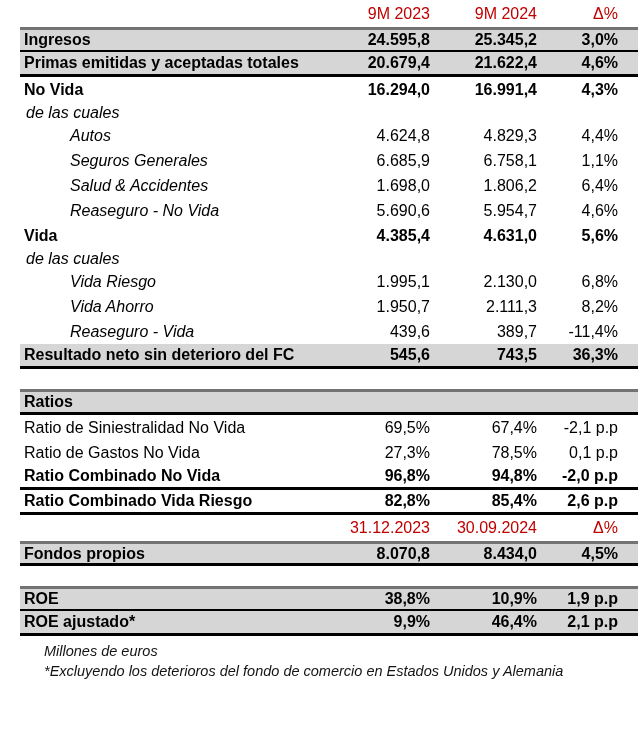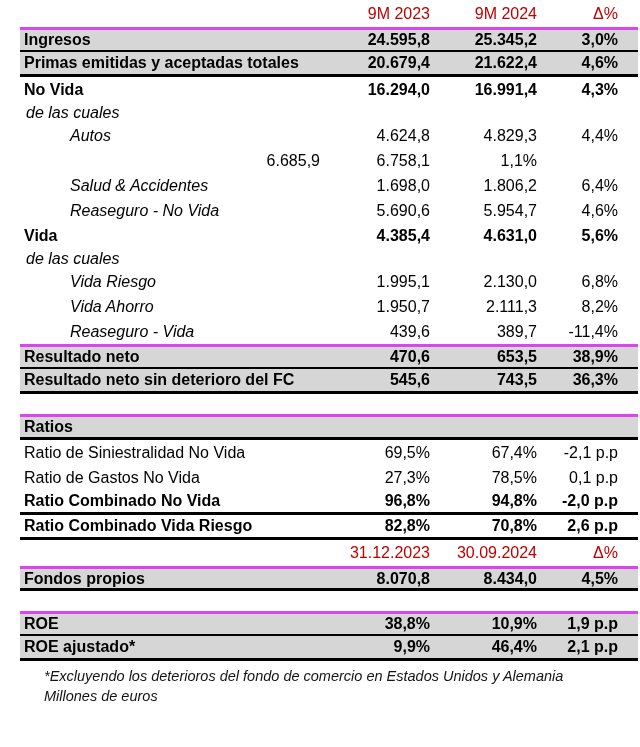--- a/index.html
+++ b/index.html
@@ -22,21 +22,21 @@
   .h-hdr { height: 26px; }
   .h-sm  { height: 20px; }
 
   .lbl { padding-left: 4px; white-space: nowrap; overflow: hidden; }
   .num { text-align: right; white-space: nowrap; }
 
   .gray { background: #d6d6d6; }
   .b    { font-weight: bold; }
   .red  { color: #c00000; }
 
-  .bt3 { border-top: 3px solid #d946ef; }
+  .bt3 { border-top: 3px solid #737373; }
   .bb3 { border-bottom: 3px solid #000; }
   .bb2 { border-bottom: 2px solid #000; }
 
   .sub .lbl    { font-style: italic; padding-left: 50px; }
   .cuales .lbl { font-style: italic; font-size: 16px; padding-left: 6px; }
 
   .gap { height: 20px; }
 
   .foot {
     font-style: italic; font-size: 14.5px; line-height: 20px;
@@ -82,20 +82,21 @@
     <div class="num"></div>
     <div class="num"></div>
   </div>
   <div class="row sub">
     <div class="lbl">Autos</div>
     <div class="num">4.624,8</div>
     <div class="num">4.829,3</div>
     <div class="num">4,4%</div>
   </div>
   <div class="row sub">
+    <div class="lbl">Seguros Generales</div>
     <div class="num">6.685,9</div>
     <div class="num">6.758,1</div>
     <div class="num">1,1%</div>
   </div>
   <div class="row sub">
     <div class="lbl">Salud &amp; Accidentes</div>
     <div class="num">1.698,0</div>
     <div class="num">1.806,2</div>
     <div class="num">6,4%</div>
   </div>
@@ -130,26 +131,20 @@
     <div class="num">2.111,3</div>
     <div class="num">8,2%</div>
   </div>
   <div class="row sub">
     <div class="lbl">Reaseguro - Vida</div>
     <div class="num">439,6</div>
     <div class="num">389,7</div>
     <div class="num">-11,4%</div>
   </div>
 
-  <div class="row gray b bt3 bb2">
-    <div class="lbl">Resultado neto</div>
-    <div class="num">470,6</div>
-    <div class="num">653,5</div>
-    <div class="num">38,9%</div>
-  </div>
   <div class="row gray b bb3">
     <div class="lbl">Resultado neto sin deterioro del FC</div>
     <div class="num">545,6</div>
     <div class="num">743,5</div>
     <div class="num">36,3%</div>
   </div>
 
   <div class="gap"></div>
 
   <div class="row gray b bt3 bb3 h-hdr">
@@ -172,21 +167,21 @@
   </div>
   <div class="row b bb3">
     <div class="lbl">Ratio Combinado No Vida</div>
     <div class="num">96,8%</div>
     <div class="num">94,8%</div>
     <div class="num">-2,0 p.p</div>
   </div>
   <div class="row b bb3">
     <div class="lbl">Ratio Combinado Vida Riesgo</div>
     <div class="num">82,8%</div>
-    <div class="num">70,8%</div>
+    <div class="num">85,4%</div>
     <div class="num">2,6 p.p</div>
   </div>
 
   <div class="row h-hdr">
     <div class="lbl"></div>
     <div class="num red">31.12.2023</div>
     <div class="num red">30.09.2024</div>
     <div class="num red">Δ%</div>
   </div>
   <div class="row gray b bt3 bb3">
@@ -205,17 +200,17 @@
     <div class="num">1,9 p.p</div>
   </div>
   <div class="row gray b bb3">
     <div class="lbl">ROE ajustado*</div>
     <div class="num">9,9%</div>
     <div class="num">46,4%</div>
     <div class="num">2,1 p.p</div>
   </div>
 
   <div class="foot">
+    <div>Millones de euros</div>
     <div>*Excluyendo los deterioros del fondo de comercio en Estados Unidos y Alemania</div>
-    <div>Millones de euros</div>
   </div>
 
 </div>
 
 </body></html>

